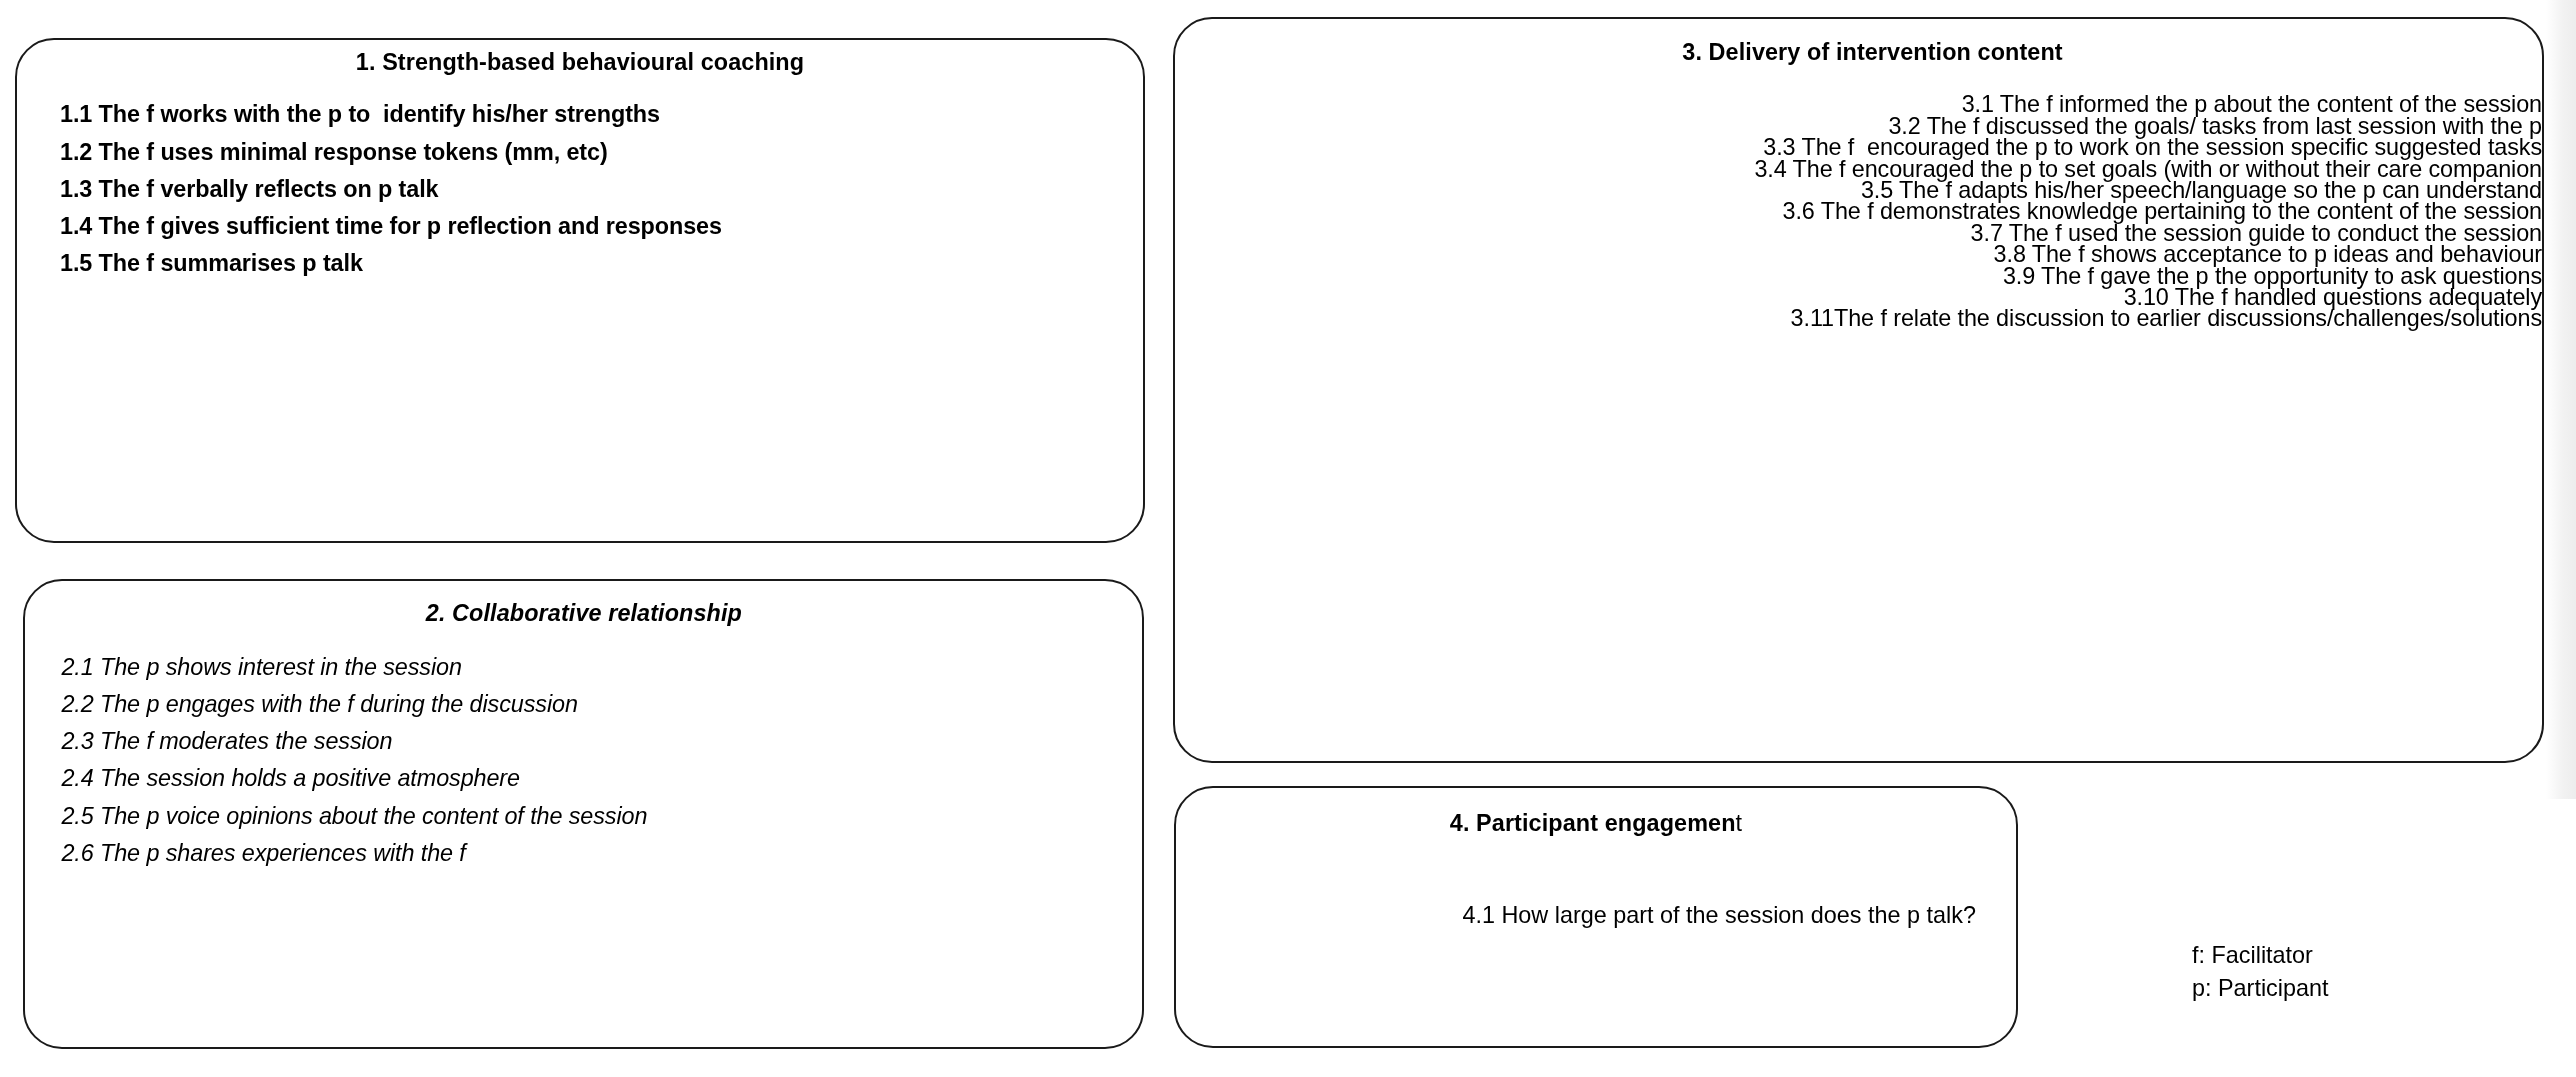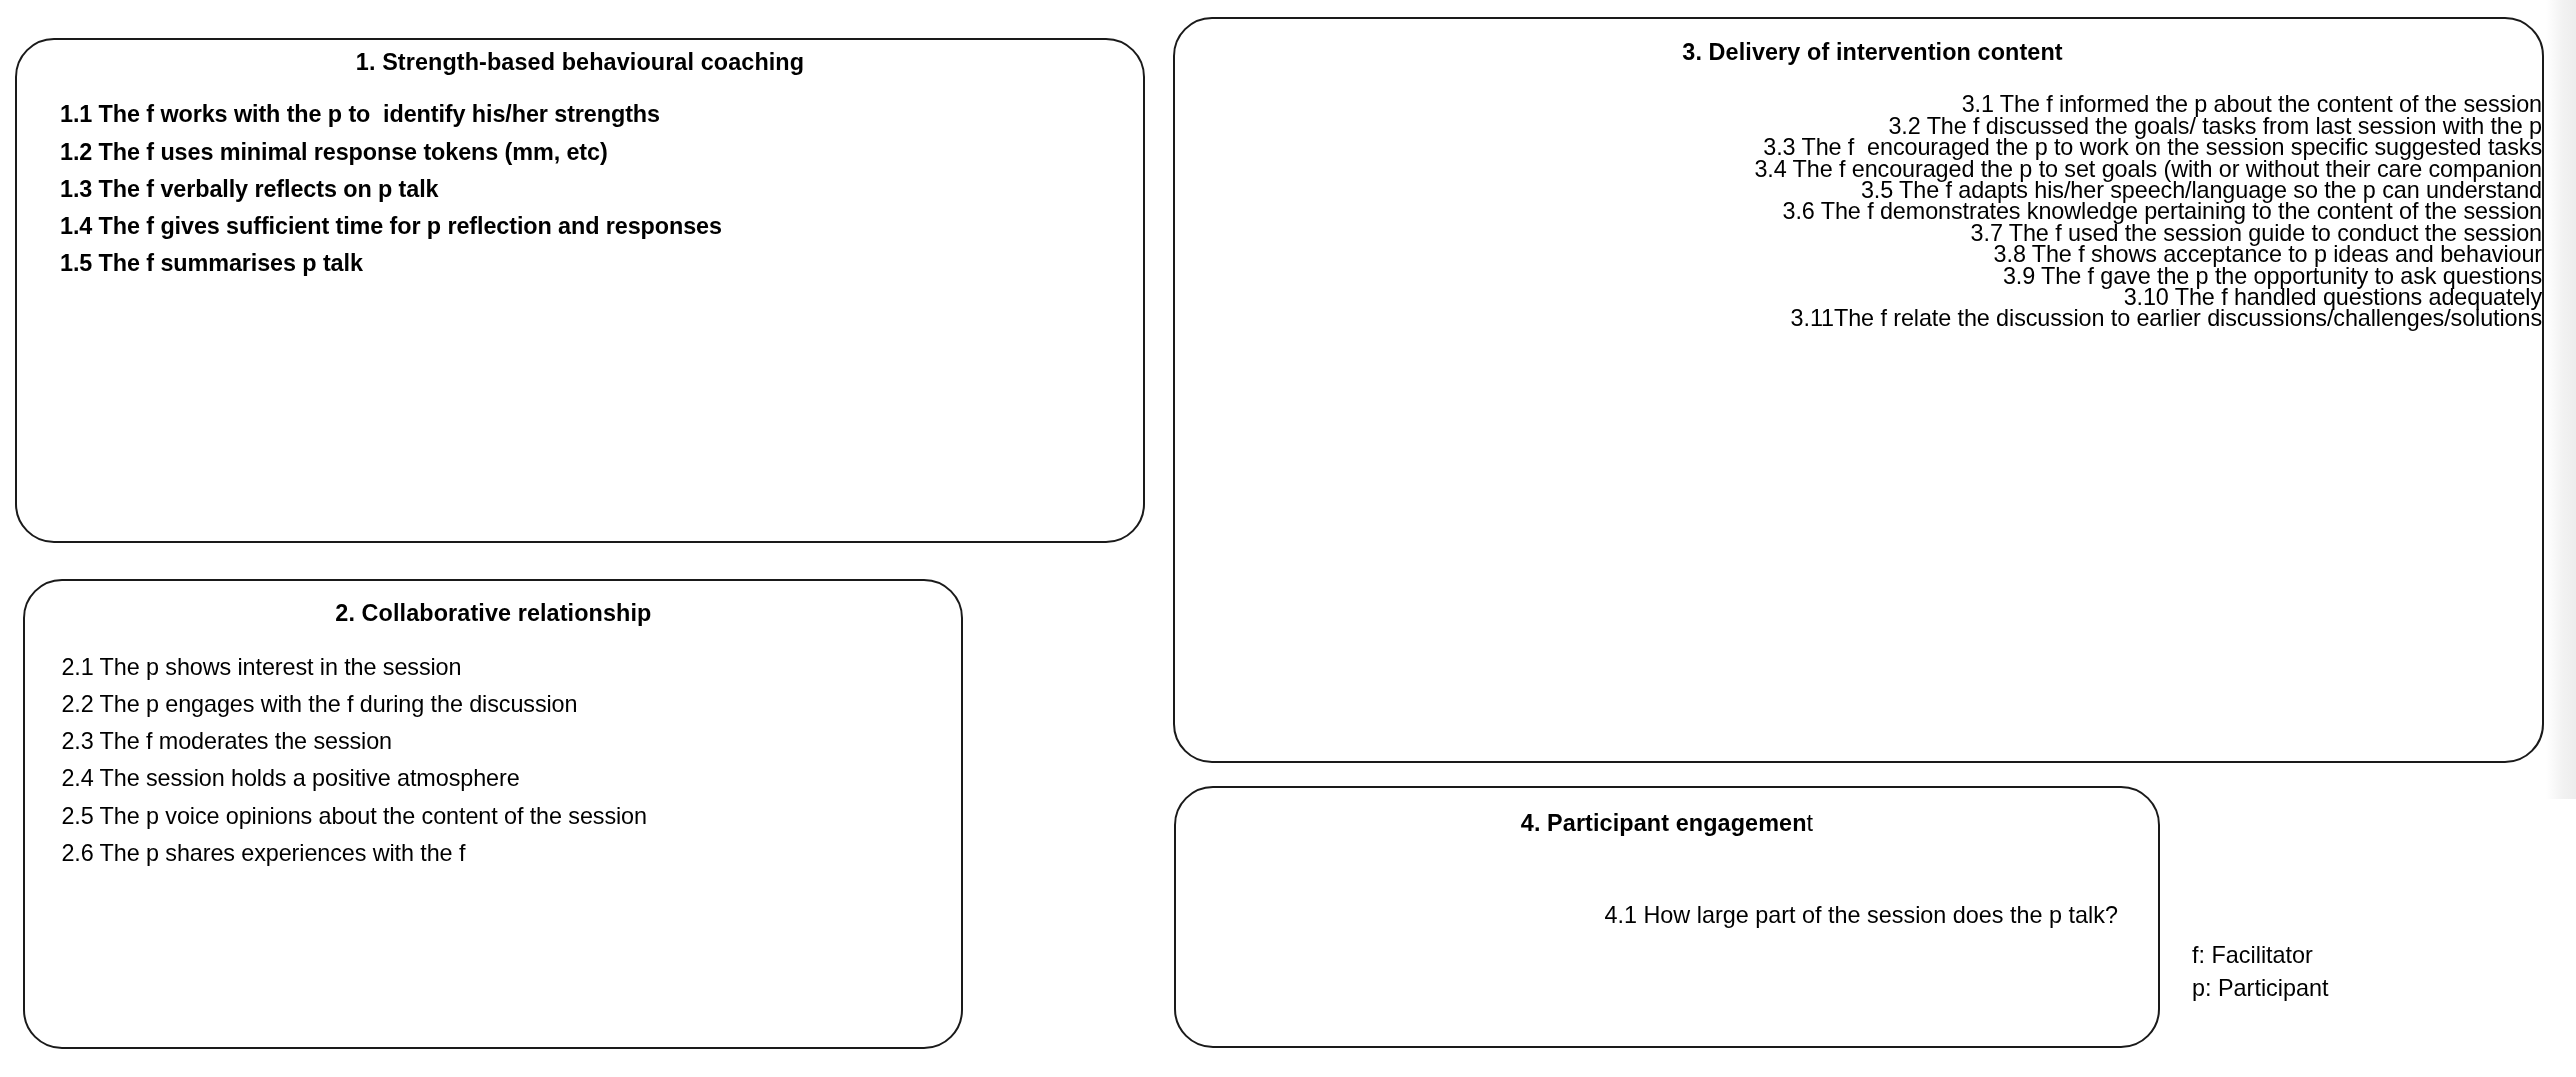--- a/index.html
+++ b/index.html
@@ -63,43 +63,44 @@
     height: 505px;
   }
   #panel-1 .panel-title { margin-top: 10px; }
   #panel-1 .items { margin-top: 27.6px; padding-left: 43px; font-weight: bold; }
   #panel-1 .items li { margin-bottom: 13.8px; }
 
   
   #panel-2 {
     left: 23.4px;
     top: 579px;
-    width: 940px;
+    width: 1121px;
     height: 470px;
+    font-style: italic;
   }
   #panel-2 .panel-title { margin-top: 20px; }
   #panel-2 .items { margin-top: 29px; padding-left: 36px; }
   #panel-2 .items li { margin-bottom: 13.8px; }
 
   
   #panel-3 {
     left: 1173px;
     top: 17px;
     width: 1371px;
     height: 746px;
   }
   #panel-3 .panel-title { margin-top: 20.7px; padding-left: 28px; }
   #panel-3 .items { margin-top: 29px; padding-left: 20.7px; text-align: right; }
   #panel-3 .items li { margin-bottom: 0px; line-height: 21.4px; }
 
   
   #panel-4 {
     left: 1174px;
     top: 786px;
-    width: 986px;
+    width: 844px;
     height: 262px;
   }
   #panel-4 .panel-title { margin-top: 23px; }
   #panel-4 .single-item {
     margin-top: 67px;
     text-align: right;
     font-size: 23.4px;
     line-height: 1.0;
     padding-right: 40px;
   }

